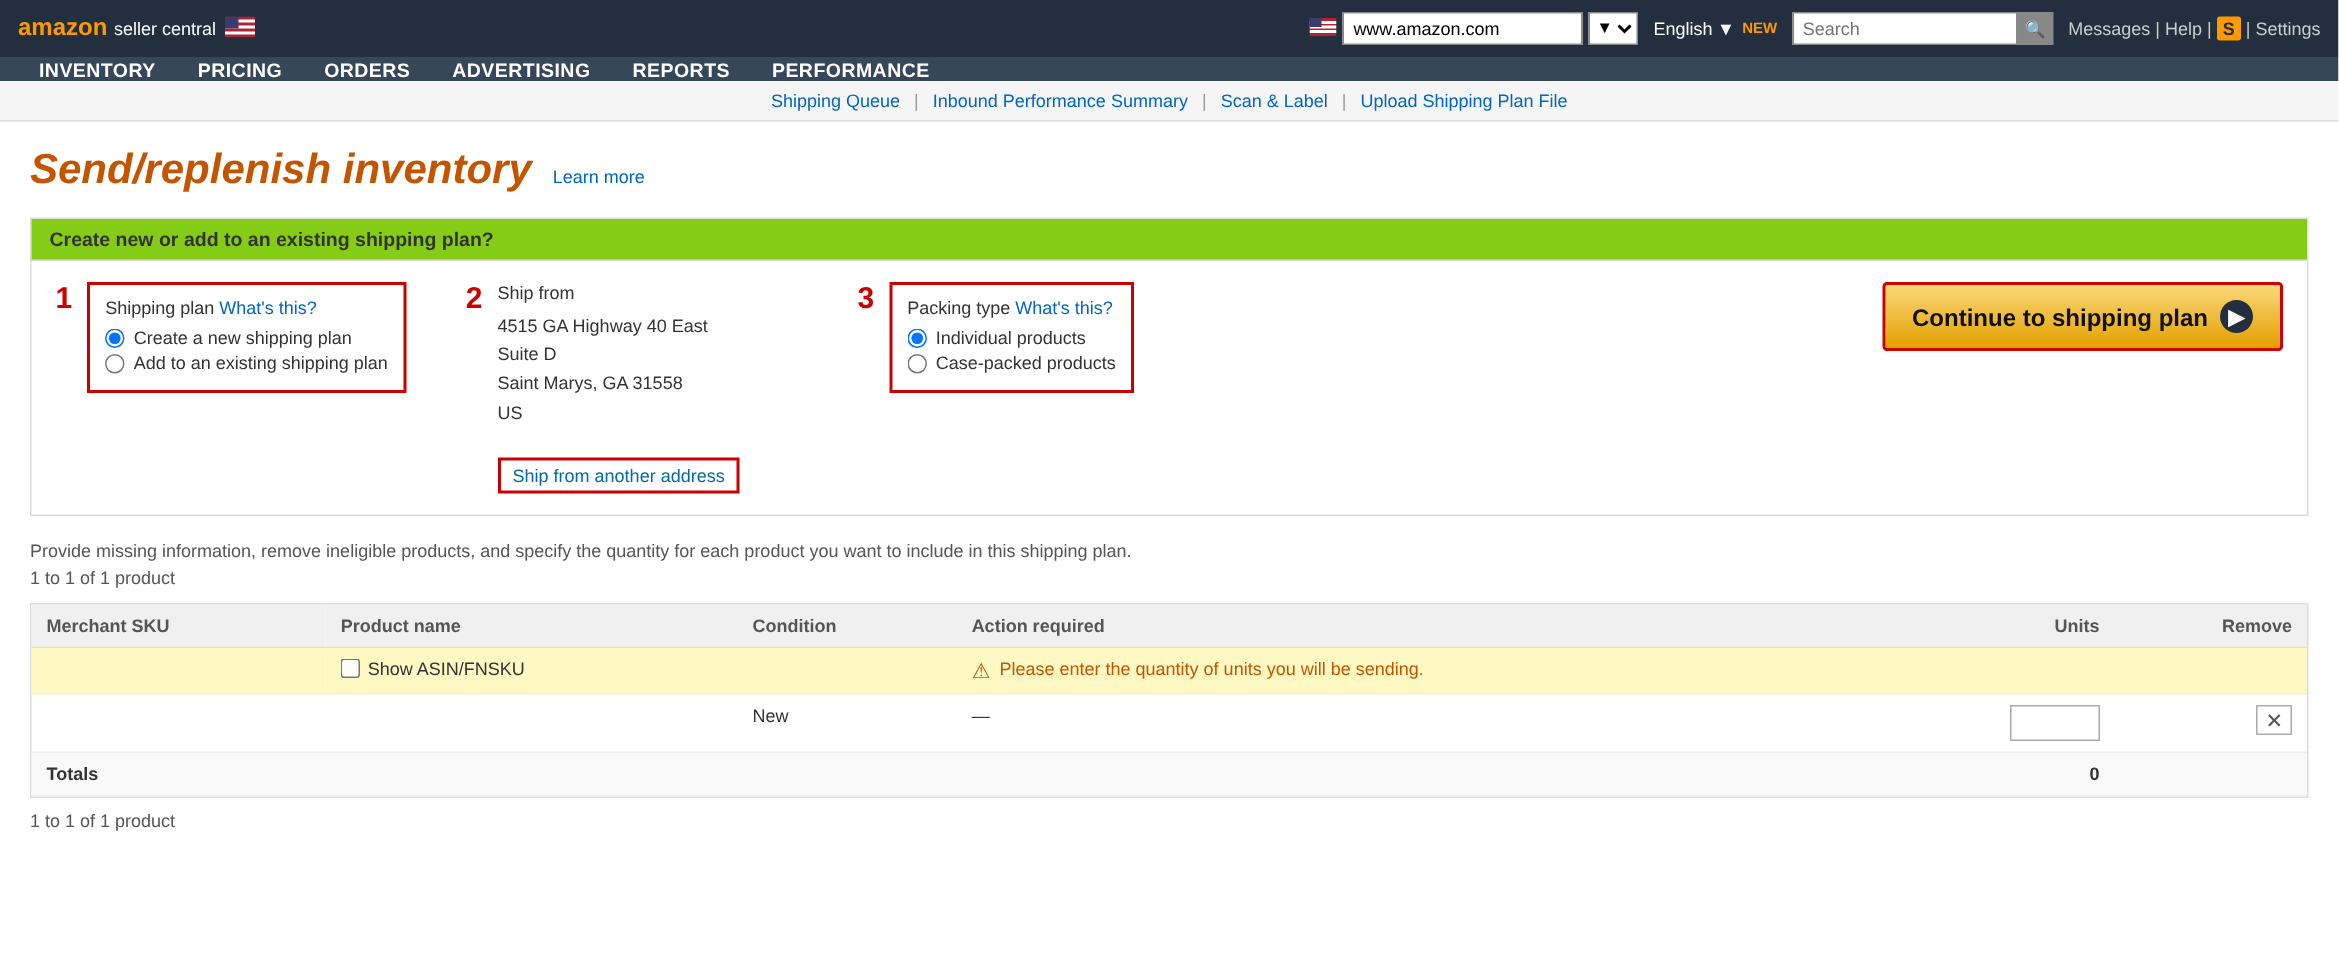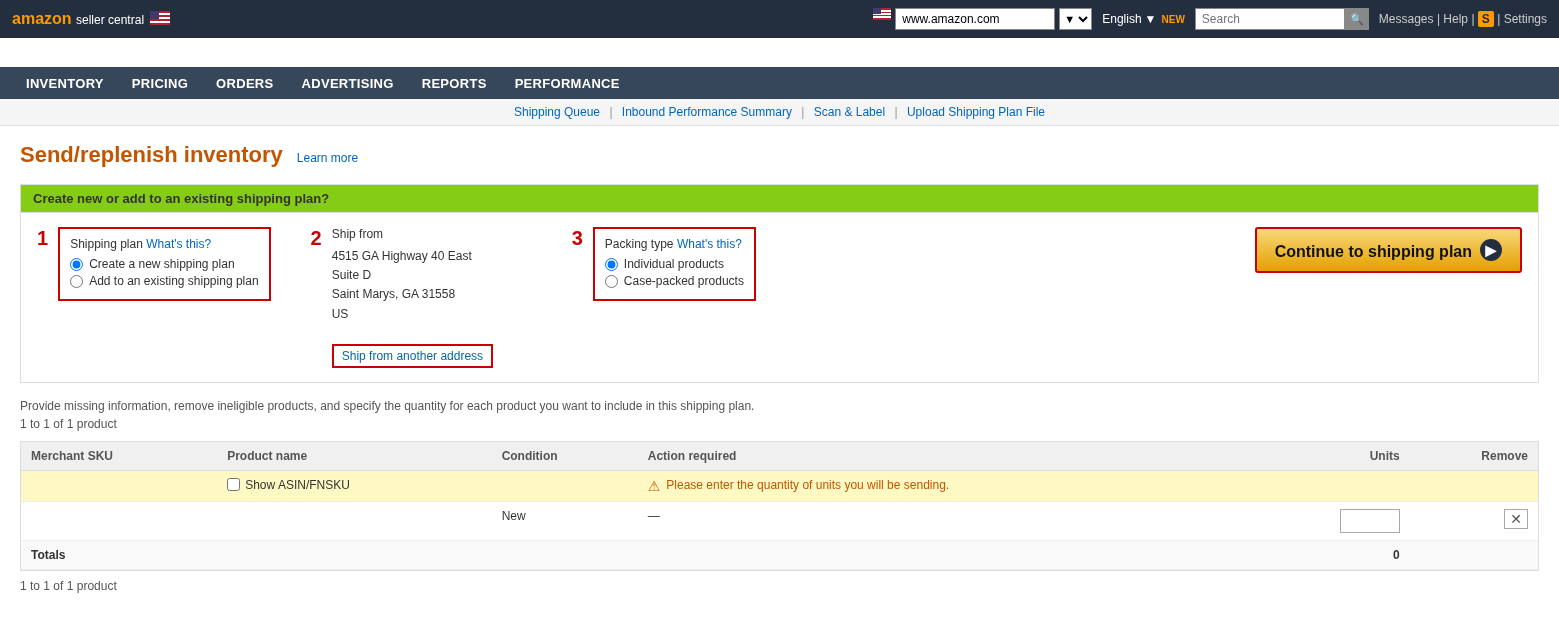--- a/index.html
+++ b/index.html
@@ -11,55 +11,54 @@
       padding: 6px 12px;
       display: flex;
       align-items: center;
       justify-content: space-between;
       height: 38px;
     }
     #header-left { display: flex; align-items: center; gap: 10px; }
     .amazon-logo { color: #ff9900; font-weight: bold; font-size: 16px; }
     .amazon-logo span { color: #fff; font-size: 12px; font-weight: normal; }
     #header-right { display: flex; align-items: center; gap: 8px; }
-    .url-bar-wrap { display: flex; gap: 4px; }
+    .url-bar-wrap { display: flex; align-items: center; gap: 4px; }
     .url-input { border: 1px solid #888; padding: 2px 6px; font-size: 12px; width: 160px; height: 22px; }
     .url-dropdown { border: 1px solid #888; background: #fff; font-size: 11px; height: 22px; }
     .new-badge { color: #f90; font-size: 10px; font-weight: bold; margin-left: 2px; }
     .search-wrap { display: flex; align-items: flex-end; }
     .search-input { border: 1px solid #888; padding: 2px 6px; font-size: 12px; width: 150px; height: 22px; }
     .search-btn { background: #888; border: none; height: 22px; width: 24px; cursor: pointer; color: #fff; font-size: 11px; }
     .header-links { color: #ccc; font-size: 12px; }
     .header-links a { color: #ccc; text-decoration: none; }
 
     
     #navbar {
       background: #37475a;
       padding: 0 12px;
       display: flex;
       align-items: center;
-      height: 32px;
-      margin-top: 29px;
+      height: 16px;
     }
     .nav-item { color: #fff; font-size: 13px; font-weight: bold; padding: 0 14px; height: 32px; display: flex; align-items: center; cursor: pointer; text-transform: uppercase; letter-spacing: 0.3px; }
 
     
     #subnav {
       background: #f5f5f5;
       border-bottom: 1px solid #ddd;
       text-align: center;
       padding: 6px 0;
       font-size: 12px;
     }
     #subnav a { color: #0066c0; text-decoration: none; }
     #subnav .sep { color: #999; margin: 0 6px; }
 
     
     #main { padding: 16px 20px; }
-    .page-title { color: #c45500; font-size: 22px; font-weight: bold; margin-bottom: 4px; }
+    .page-title { color: #c45500; font-size: 28px; font-weight: bold; margin-bottom: 4px; font-style: italic; }
     .learn-more { color: #0066c0; font-size: 12px; text-decoration: none; margin-left: 8px; }
 
     
     .shipping-plan-box {
       border: 1px solid #ddd;
       margin-top: 12px;
     }
     .shipping-plan-header {
       background: #84cc16;
       border-bottom: 1px solid #ddd;

